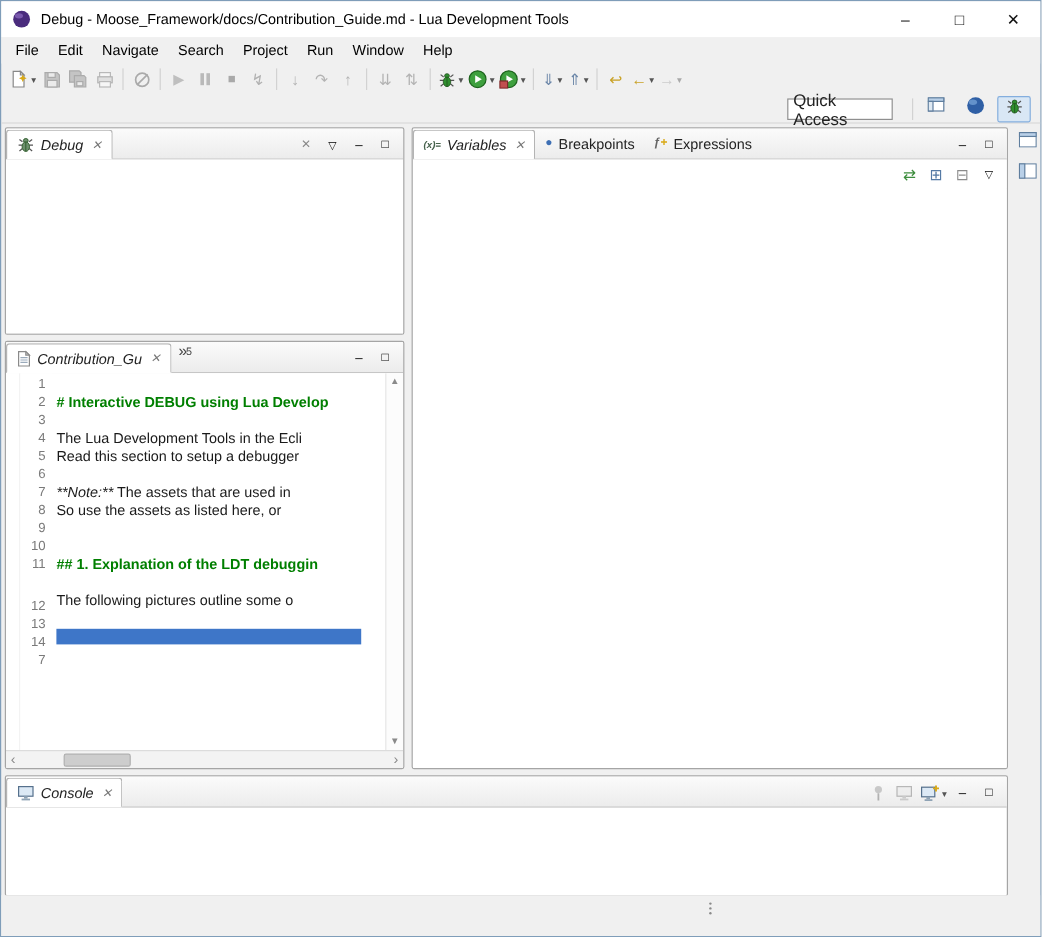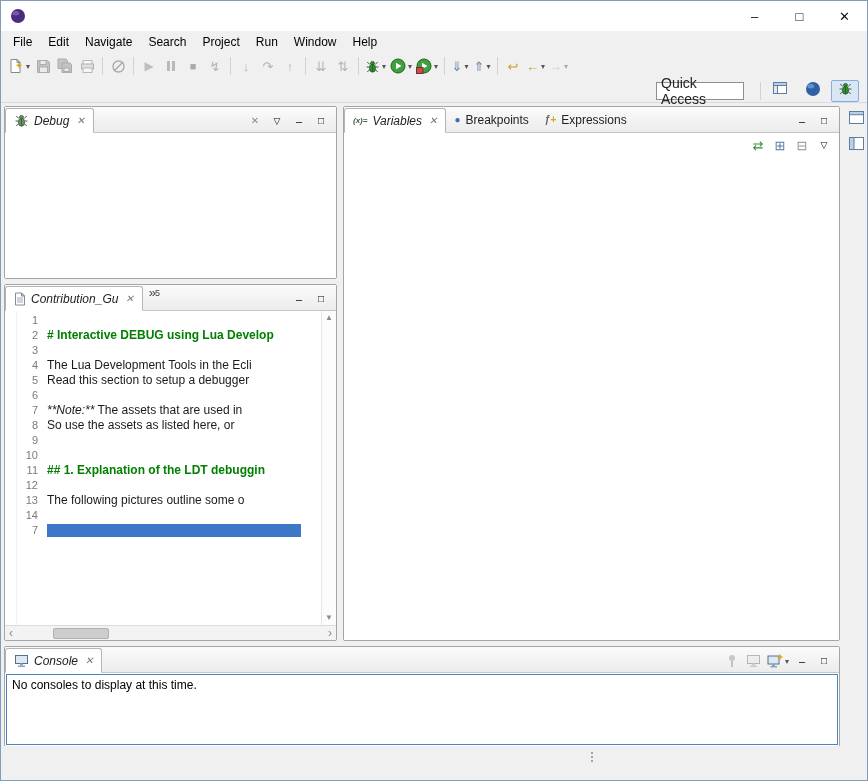--- a/index.html
+++ b/index.html
@@ -84,20 +84,21 @@
 
 <div id="window">
 
   <div class="titlebar">
     <span class="title-logo" id="title-logo">
         <svg width="16" height="16">
           <circle cx="8" cy="8" r="7" fill="#4a2c7d"></circle>
           <ellipse cx="5.8" cy="5.2" rx="3.4" ry="2.2" fill="#8d6bc0" opacity="0.7"></ellipse>
         </svg>
       </span>
+    <span class="title-text">Debug - Moose_Framework/docs/Contribution_Guide.md - Lua Development Tools</span>
     <div class="win-controls">
       <div class="win-btn">–</div>
       <div class="win-btn">□</div>
       <div class="win-btn">✕</div>
     </div>
   </div>
 
   <div class="menubar" id="menubar">
       <div class="menu-item">File</div>
       <div class="menu-item">Edit</div>
@@ -412,21 +413,21 @@
           <div class="ln-num" style="height: 15px;">2</div>
           <div class="ln-num" style="height: 15px;">3</div>
           <div class="ln-num" style="height: 15px;">4</div>
           <div class="ln-num" style="height: 15px;">5</div>
           <div class="ln-num" style="height: 15px;">6</div>
           <div class="ln-num" style="height: 15px;">7</div>
           <div class="ln-num" style="height: 15px;">8</div>
           <div class="ln-num" style="height: 15px;">9</div>
           <div class="ln-num" style="height: 15px;">10</div>
           <div class="ln-num" style="height: 15px;">11</div>
-          <div class="ln-num" style="height: 15px;">12</div>
+          <div class="ln-num" style="height: 15px; margin-top: 20px;">12</div>
           <div class="ln-num" style="height: 15px;">13</div>
           <div class="ln-num" style="height: 15px;">14</div>
           <div class="ln-num" style="height: 15px;">7</div>
         </div>
       <div class="code" id="editor-text"><div class="ln"></div><div class="ln" style="color: rgb(0, 127, 0); font-weight: bold;"># Interactive DEBUG using Lua Develop</div><div class="ln"></div><div class="ln">The Lua Development Tools in the Ecli</div><div class="ln">Read this section to setup a debugger</div><div class="ln"></div><div class="ln"><em>**Note:**</em> The assets that are used in</div><div class="ln">So use the assets as listed here, or </div><div class="ln"></div><div class="ln"></div><div class="ln" style="color: rgb(0, 127, 0); font-weight: bold;">## 1. Explanation of the LDT debuggin</div><div class="ln"></div><div class="ln">The following pictures outline some o</div><div class="ln"></div><div class="ln"><span class="sel-bar" style="background: rgb(62, 118, 200);"></span></div></div>
       <div class="vscroll">
         <span class="sarrow top">▲</span>
         <span class="sarrow bottom">▼</span>
       </div>
     </div>
@@ -498,23 +499,20 @@
             <span class="dd">▾</span>
           </div>
           <div class="tb-btn">
             <span class="icn" style="font-size: 11px;">–</span>
           </div>
           <div class="tb-btn">
             <span class="icn" style="font-size: 10px;">□</span>
           </div>
         </div>
     </div>
-    <div class="console-body" style="border-color: rgb(79, 131, 196);">
-      <div class="console-msg">No consoles to display at this time.</div>
-    </div>
   </div>
 
   <div class="statusbar">
     <div class="grip">
         <i></i>
         <i></i>
         <i></i>
       </div>
   </div>
 

